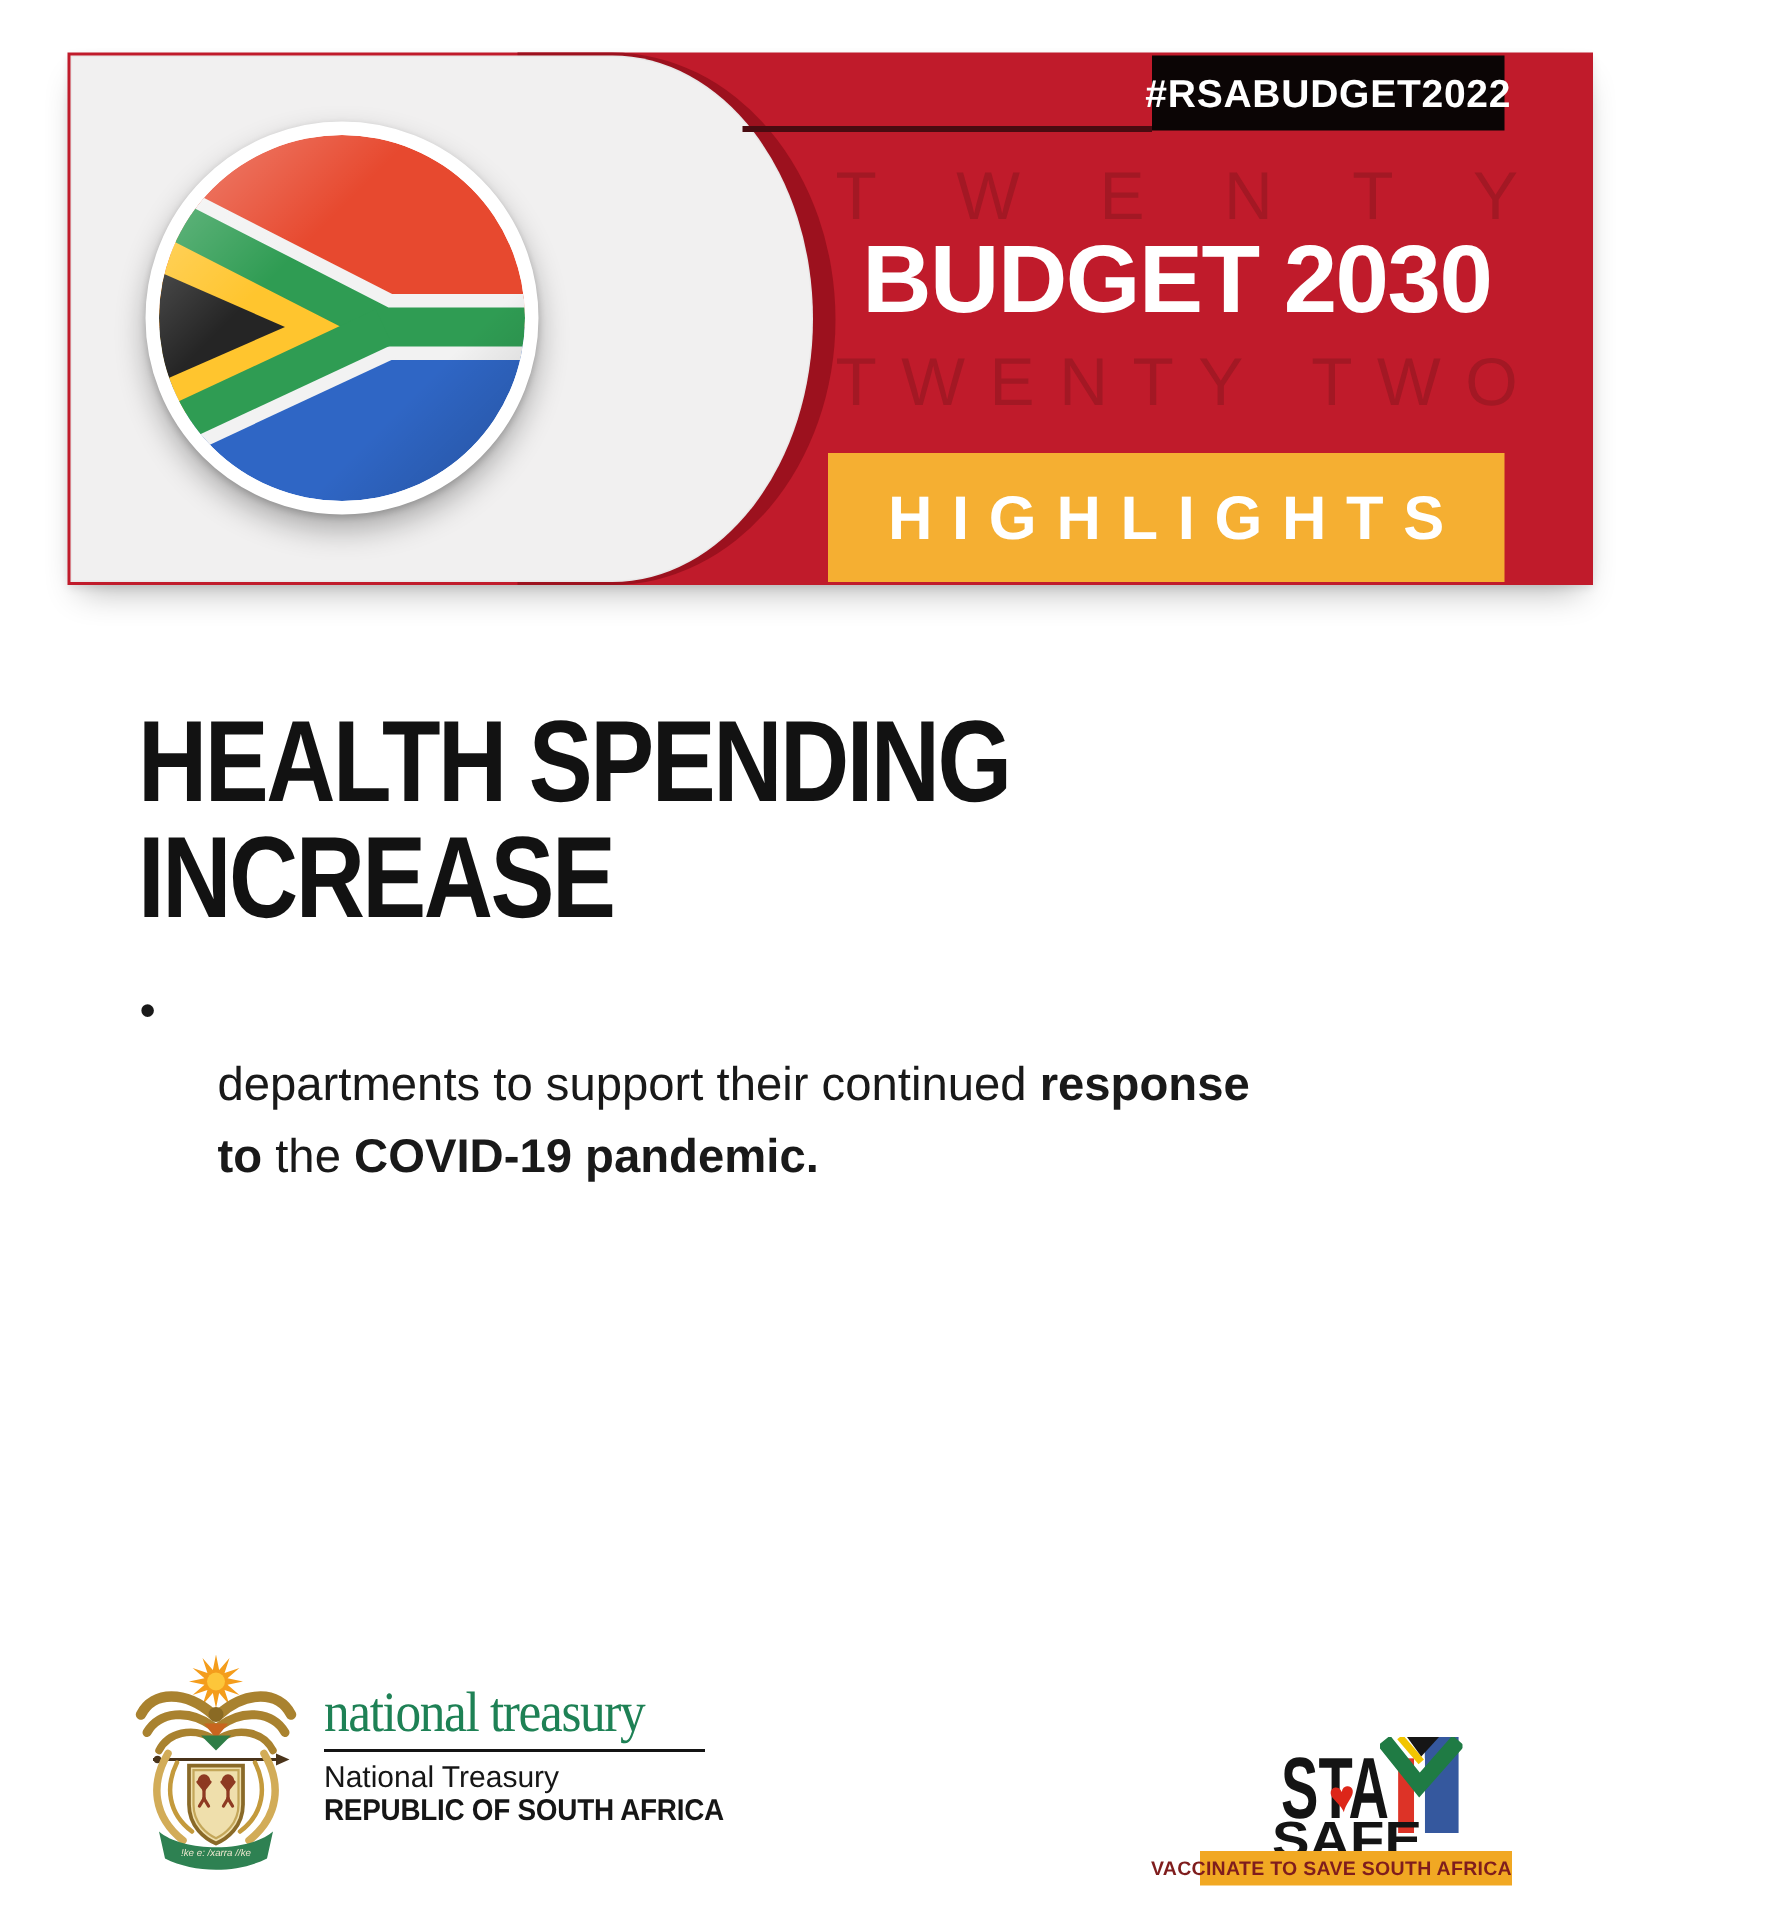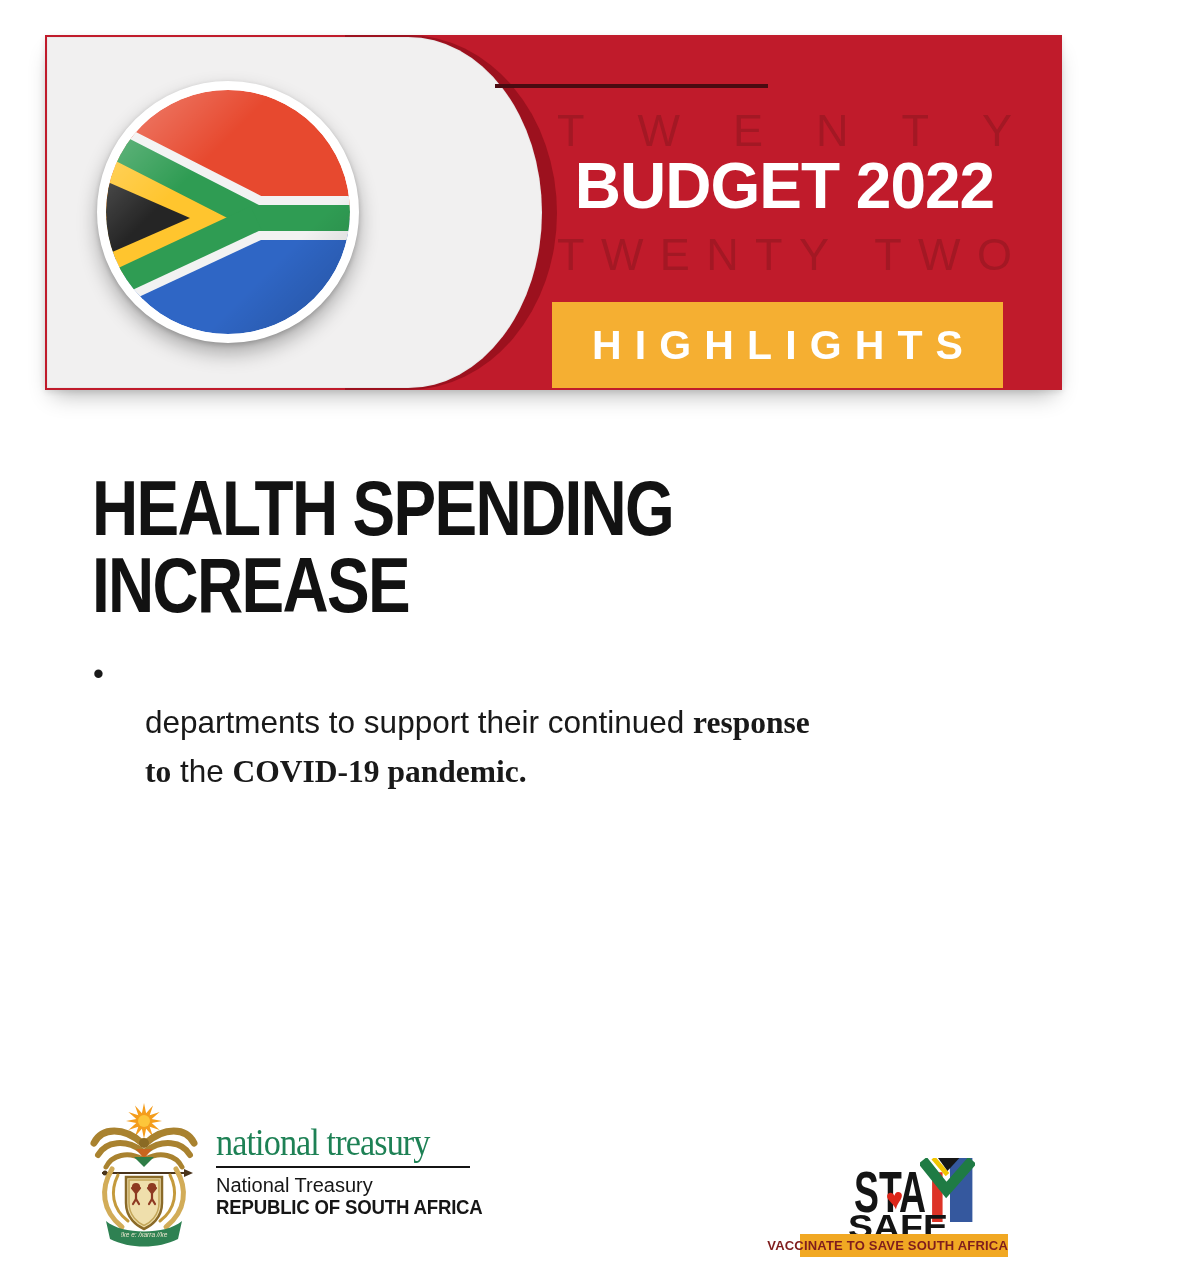--- a/index.html
+++ b/index.html
@@ -58,21 +58,21 @@
   .heading{
     position:absolute;left:92px;top:470px;color:#121212;font-weight:bold;
     font-size:77px;line-height:77px;letter-spacing:-2px;white-space:nowrap;
     transform:scaleX(.83);transform-origin:left top;
   }
   .bullet-row{
     position:absolute;left:93px;top:650px;display:flex;color:#191919;
   }
   .bullet-dot{width:52px;font-size:31px;line-height:48px;}
   .bullet-text{font-size:31.5px;line-height:48px;}
-  .bullet-text b{font-weight:bold;font-family:Liberation Serif, serif;}
+  .bullet-text b{font-weight:bold;}
   
   .coat{position:absolute;left:88px;top:1097px;width:112px;height:152px;}
   .nt-block{position:absolute;left:216px;top:1120px;}
   .nt-name{
     font-family:"Liberation Serif",serif;color:#1E8155;font-size:38px;line-height:44px;
     letter-spacing:-1px;transform:scaleX(.9);transform-origin:left top;white-space:nowrap;
   }
   .nt-rule{width:254px;height:2px;background:#141414;margin-top:2px;}
   .nt-lines{margin-top:6px;font-size:20px;line-height:22px;color:#161616;}
   .nt-country{font-weight:bold;letter-spacing:-.2px;transform:scaleX(.93);transform-origin:left top;white-space:nowrap;}
@@ -122,31 +122,34 @@
           <path d="M-30,36 L150,128 H276" fill="none" stroke="#2F9C53" stroke-width="26"></path>
           <path d="M-30,212 L150,128" fill="none" stroke="#2F9C53" stroke-width="26"></path>
           <polygon points="-30,78 84,128 -30,178" fill="#252525"></polygon>
           <rect x="0" y="0" width="244" height="244" fill="url(#sheen)"></rect>
         </g>
       </svg>
     </div>
 
     <div class="rule-dark"></div>
 
+    <div class="badge">
+      <span>#RSABUDGET2022</span>
+    </div>
 
     <div class="banner-col ghost ghost1 spread">
         <span>T</span>
         <span>W</span>
         <span>E</span>
         <span>N</span>
         <span>T</span>
         <span>Y</span>
       </div>
 
-    <div class="banner-col banner-title">BUDGET 2022</div>
+    <div class="banner-col banner-title">BUDGET 2030</div>
 
     <div class="banner-col ghost ghost2 spread">
         <span>T</span>
         <span>W</span>
         <span>E</span>
         <span>N</span>
         <span>T</span>
         <span>Y</span>
         <span>&nbsp;</span>
         <span>T</span>

